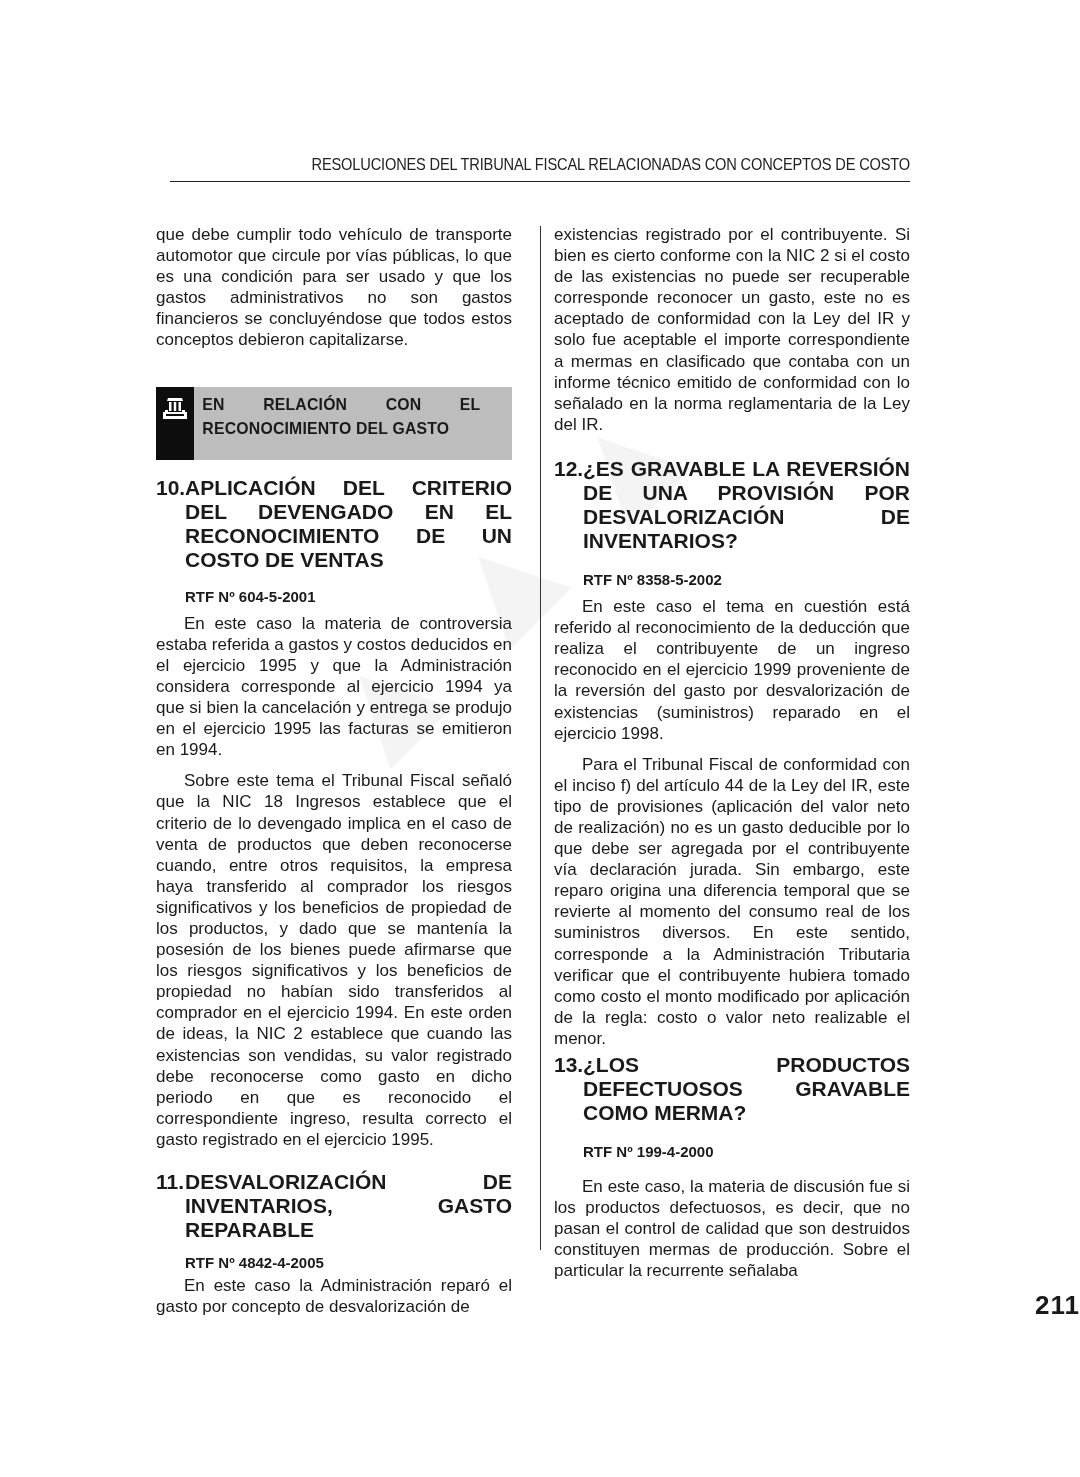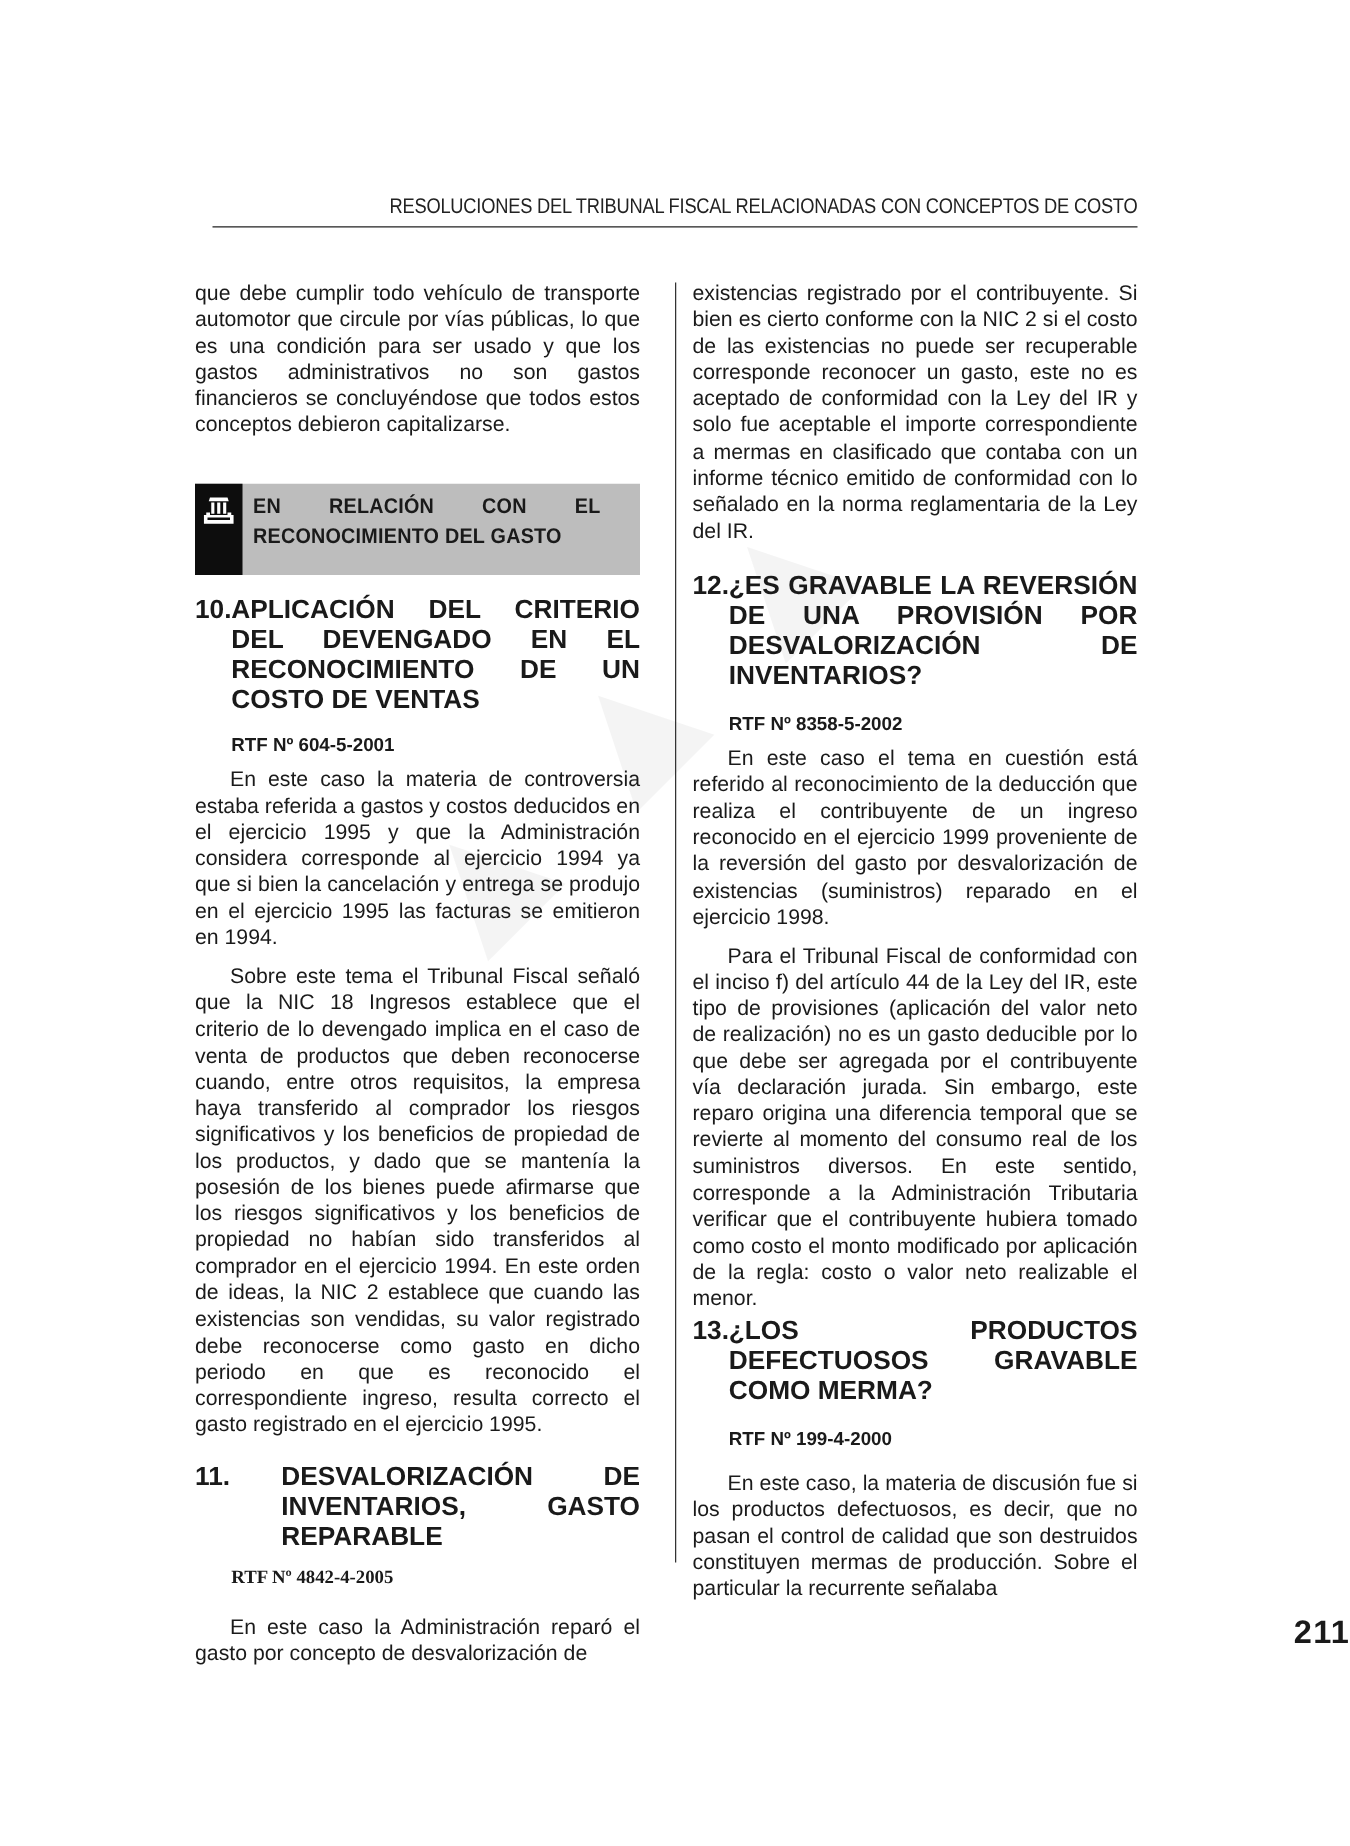--- a/index.html
+++ b/index.html
@@ -53,25 +53,25 @@
   </div>
 
   <div class="sec-title" style="margin-top:16px;">
     <span class="sec-num">10.</span>
     <span class="sec-text">APLICACIÓN DEL CRITERIO DEL DEVENGADO EN EL RECONOCIMIENTO DE UN COSTO DE VENTAS</span>
   </div>
   <div class="rtf">RTF Nº 604-5-2001</div>
   <p class="indent">En este caso la materia de controversia estaba referida a gastos y costos deducidos en el ejercicio 1995 y que la Administración considera corresponde al ejercicio 1994 ya que si bien la cancelación y entrega se produjo en el ejercicio 1995 las facturas se emitieron en 1994.</p>
   <p class="indent para-gap">Sobre este tema el Tribunal Fiscal señaló que la NIC 18 Ingresos establece que el criterio de lo devengado implica en el caso de venta de productos que deben reconocerse cuando, entre otros requisitos, la empresa haya transferido al comprador los riesgos significativos y los beneficios de propiedad de los productos, y dado que se mantenía la posesión de los bienes puede afirmarse que los riesgos significativos y los beneficios de propiedad no habían sido transferidos al comprador en el ejercicio 1994. En este orden de ideas, la NIC 2 establece que cuando las existencias son vendidas, su valor registrado debe reconocerse como gasto en dicho periodo en que es reconocido el correspondiente ingreso, resulta correcto el gasto registrado en el ejercicio 1995.</p>
 
-  <div class="sec-title" style="margin-top:20px;gap:40px;">
+  <div class="sec-title" style="margin-top:20px;">
     <span class="sec-num">11.</span>
     <span class="sec-text">DESVALORIZACIÓN DE INVENTARIOS, GASTO REPARABLE</span>
   </div>
-  <div class="rtf" style="margin-top:10px;margin-bottom:18px;font-family:Liberation Serif, serif;">RTF Nº 4842-4-2005</div>
+  <div class="rtf" style="margin-top:10px;margin-bottom:2px;">RTF Nº 4842-4-2005</div>
   <p class="indent">En este caso la Administración reparó el gasto por concepto de desvalorización de</p>
 </div>
 
 <div class="col col-right">
   <p>existencias registrado por el contribuyente. Si bien es cierto conforme con la NIC 2 si el costo de las existencias no puede ser recuperable corresponde reconocer un gasto, este no es aceptado de conformidad con la Ley del IR y solo fue aceptable el importe correspondiente a mermas en clasificado que contaba con un informe técnico emitido de conformidad con lo señalado en la norma reglamentaria de la Ley del IR.</p>
 
   <div class="sec-title" style="margin-top:22px;">
     <span class="sec-num">12.</span>
     <span class="sec-text">¿ES GRAVABLE LA REVERSIÓN DE UNA PROVISIÓN POR DESVALORIZACIÓN DE INVENTARIOS?</span>
   </div>

